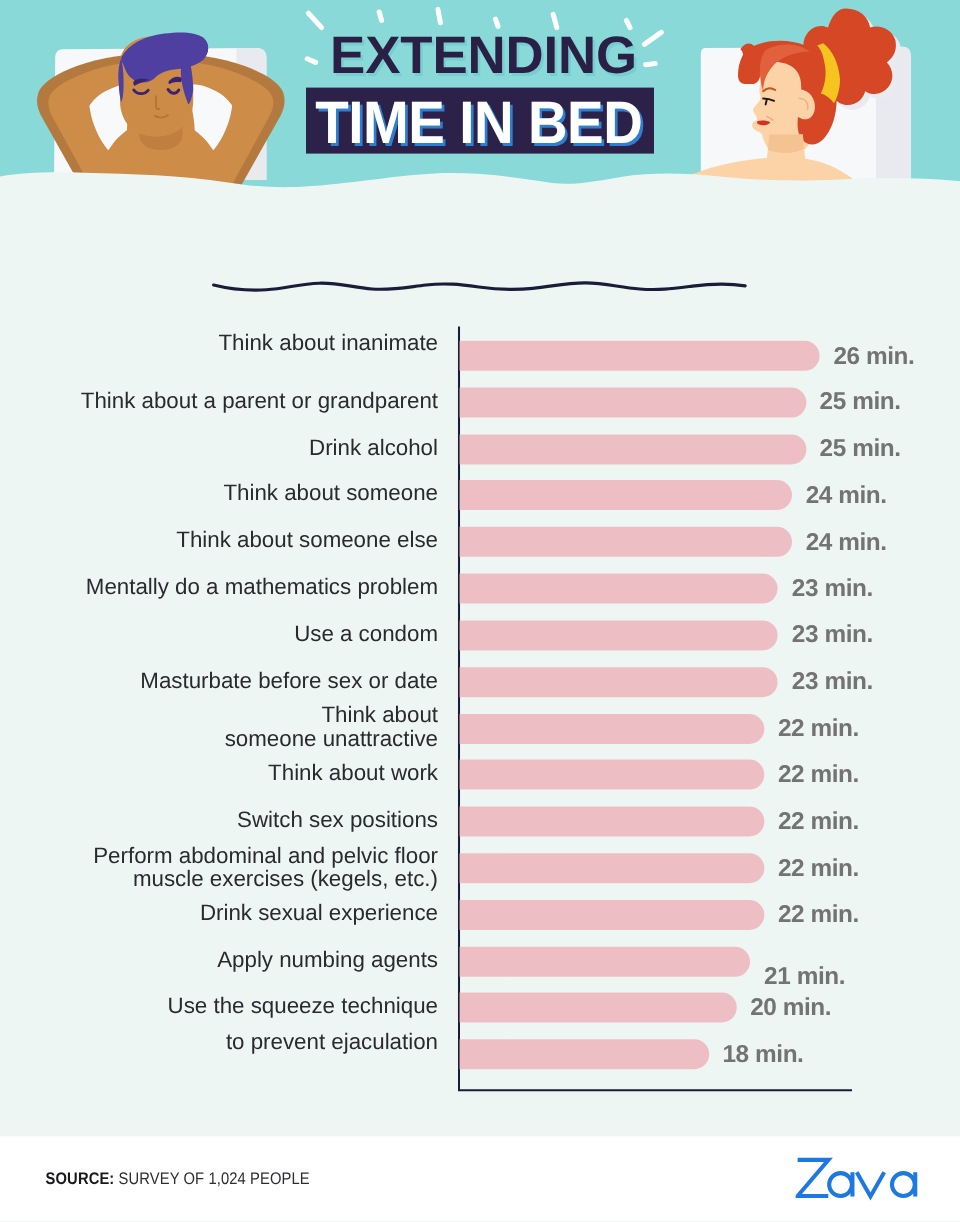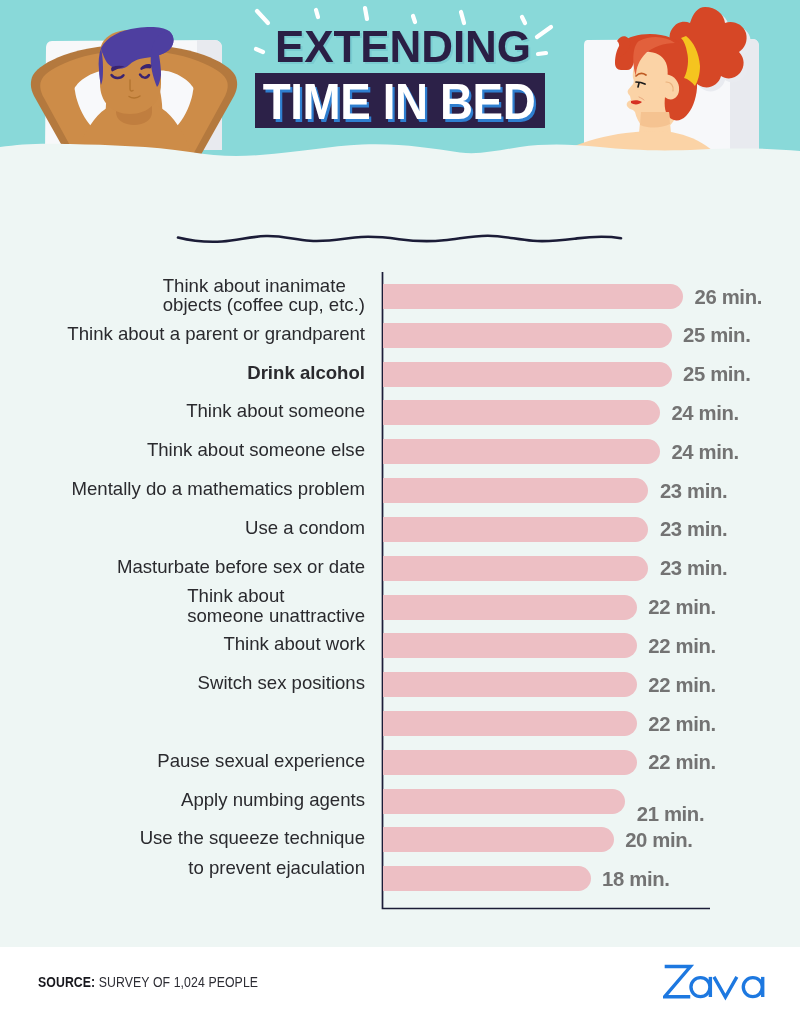--- a/index.html
+++ b/index.html
@@ -25,21 +25,21 @@
   
   .chart-title{position:absolute;left:0;top:188px;width:800px;text-align:center;
                font-size:18px;font-weight:bold;letter-spacing:0.15px;color:#15173a;
                line-height:21.6px;}
 
   .wavy-rule{position:absolute;left:0;top:226px;width:800px;height:24px;}
 
   
   .chart{position:absolute;left:0;top:0;width:800px;height:1018px;}
   .bar{position:absolute;height:25px;background:#edbfc4;border-radius:0 13px 13px 0;}
-  .rowlabel{position:absolute;right:435px;color:#2a2a2e;
+  .rowlabel{position:absolute;right:435px;text-align:right;color:#2a2a2e;
             font-size:18.6px;line-height:19.6px;white-space:nowrap;}
   .rowvalue{position:absolute;font-size:20.3px;font-weight:bold;color:#737373;
             letter-spacing:-0.35px;white-space:nowrap;}
 
   
   .footer{position:absolute;left:0;top:947px;width:800px;height:71px;background:#ffffff;}
   .source{position:absolute;left:38px;top:974px;font-size:14px;color:#2c2c33;letter-spacing:0.1px;
           white-space:nowrap;transform:scaleX(0.878);transform-origin:0 50%;}
   .source b{font-weight:bold;color:#17171d;}
   .logo{position:absolute;left:663px;top:964px;width:110.5px;height:40.9px;}
@@ -142,34 +142,33 @@
   </svg>
 
   <svg class="chart" id="chart-svg" viewBox="0 0 800 1018" width="800" height="1018">
       <path d="M 382.5 272 L 382.5 908.5 L 710 908.5" stroke="#1b1c37" stroke-width="1.7" fill="none"></path>
     </svg>
   <div id="chart-html">
       <div>
         <div class="bar" style="left: 382.5px; top: 284px; width: 300.56px;"></div>
         <div class="rowlabel" style="top: 275.5px;">
           <div>Think about inanimate</div>
-          <div>objects (coffee cup, etc.)</div>
         </div>
         <div class="rowvalue" style="left: 694.56px; top: 285.5px;">26 min.</div>
       </div>
       <div>
         <div class="bar" style="left: 382.5px; top: 322.82px; width: 289px;"></div>
         <div class="rowlabel" style="top: 323.82px;">
           <div>Think about a parent or grandparent</div>
         </div>
         <div class="rowvalue" style="left: 683px; top: 324.32px;">25 min.</div>
       </div>
       <div>
         <div class="bar" style="left: 382.5px; top: 361.64px; width: 289px;"></div>
-        <div class="rowlabel" style="top: 362.64px; font-weight: bold;">
+        <div class="rowlabel" style="top: 362.64px;">
           <div>Drink alcohol</div>
         </div>
         <div class="rowvalue" style="left: 683px; top: 363.14px;">25 min.</div>
       </div>
       <div>
         <div class="bar" style="left: 382.5px; top: 400.46px; width: 277.44px;"></div>
         <div class="rowlabel" style="top: 401.46px;">
           <div>Think about someone</div>
         </div>
         <div class="rowvalue" style="left: 671.44px; top: 401.96px;">24 min.</div>
@@ -220,27 +219,29 @@
       <div>
         <div class="bar" style="left: 382.5px; top: 672.2px; width: 254.32px;"></div>
         <div class="rowlabel" style="top: 673.2px;">
           <div>Switch sex positions</div>
         </div>
         <div class="rowvalue" style="left: 648.32px; top: 673.7px;">22 min.</div>
       </div>
       <div>
         <div class="bar" style="left: 382.5px; top: 711.02px; width: 254.32px;"></div>
         <div class="rowlabel" style="top: 702.52px;">
+          <div>Perform abdominal and pelvic floor</div>
+          <div>muscle exercises (kegels, etc.)</div>
         </div>
         <div class="rowvalue" style="left: 648.32px; top: 712.52px;">22 min.</div>
       </div>
       <div>
         <div class="bar" style="left: 382.5px; top: 749.84px; width: 254.32px;"></div>
         <div class="rowlabel" style="top: 750.84px;">
-          <div>Pause sexual experience</div>
+          <div>Drink sexual experience</div>
         </div>
         <div class="rowvalue" style="left: 648.32px; top: 751.34px;">22 min.</div>
       </div>
       <div>
         <div class="bar" style="left: 382.5px; top: 788.66px; width: 242.76px;"></div>
         <div class="rowlabel" style="top: 789.66px;">
           <div>Apply numbing agents</div>
         </div>
         <div class="rowvalue" style="left: 636.76px; top: 803px;">21 min.</div>
       </div>

